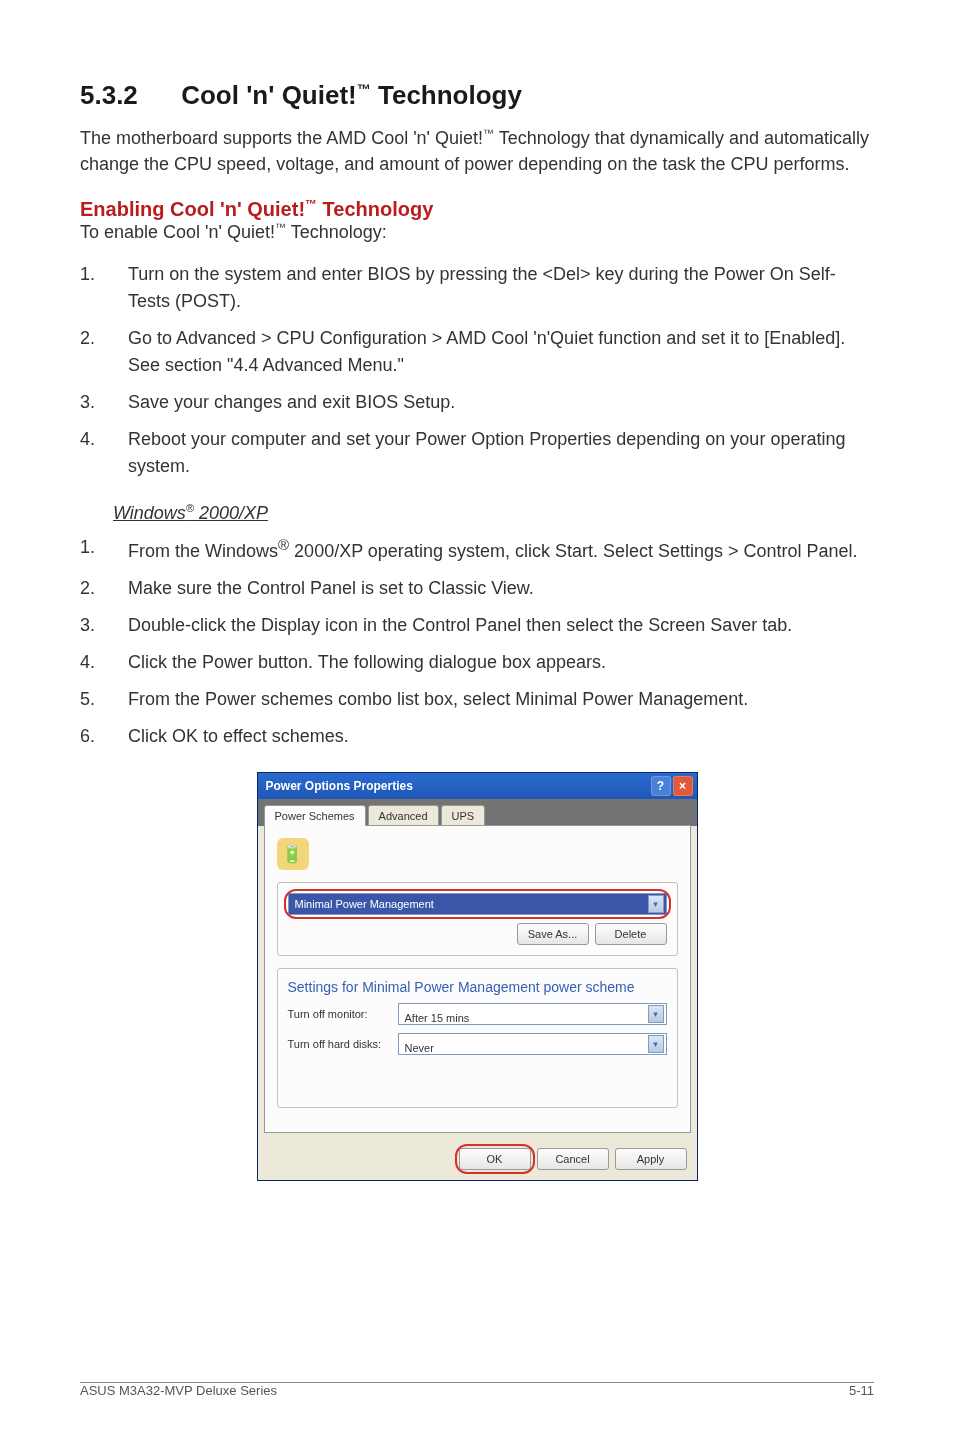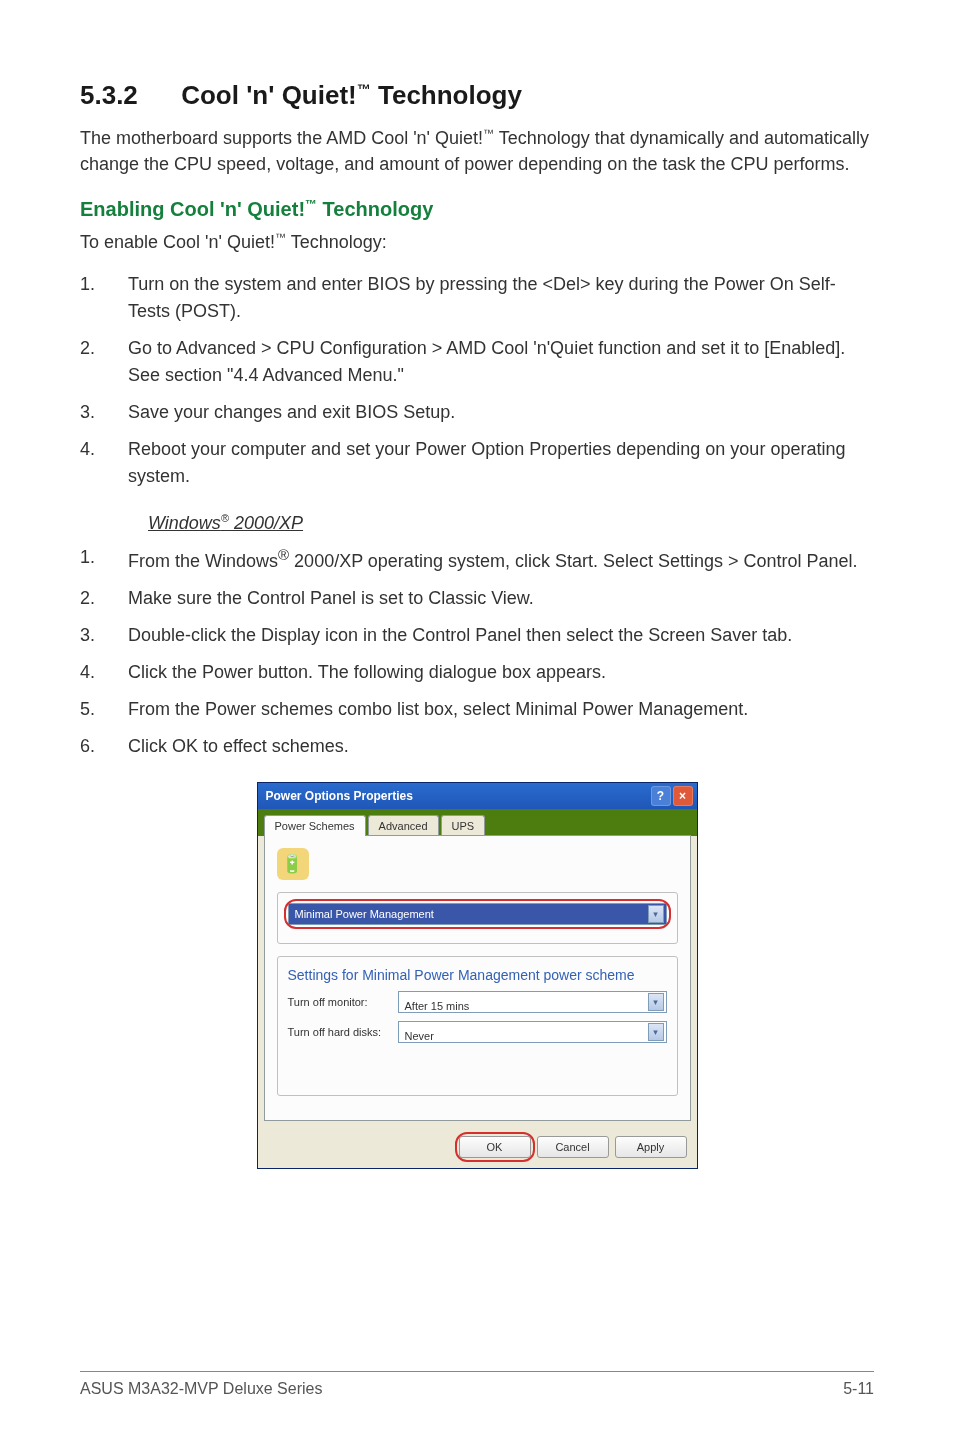--- a/index.html
+++ b/index.html
@@ -33,22 +33,21 @@
       color: #333;
       margin-bottom: 20px;
     }
     .body-text sup {
       font-size: 11px;
       vertical-align: super;
     }
     .sub-heading {
       font-size: 20px;
       font-weight: bold;
-      color: #15803d;
-      margin-bottom: 10px;
+      color: #b91c1c;
     }
     .sub-heading sup {
       font-size: 12px;
       vertical-align: super;
     }
     .intro-line {
       font-size: 18px;
       color: #333;
       margin-bottom: 18px;
     }
@@ -73,21 +72,21 @@
     .num-list .txt {
       flex: 1;
     }
     .num-list .txt strong {
       font-weight: normal;
     }
     .sub-underline {
       font-size: 18px;
       font-style: italic;
       text-decoration: underline;
-      margin-left: 68px;
+      margin-left: 33px;
       margin-bottom: 10px;
       color: #333;
     }
     .sub-underline sup {
       font-size: 11px;
       vertical-align: super;
       font-style: normal;
     }
     
     .dialog-wrap {
@@ -128,21 +127,21 @@
       align-items: center;
       justify-content: center;
       font-size: 12px;
       font-weight: bold;
     }
     .winbtn.help { background: #4a80d8; color: #fff; }
     .winbtn.close { background: #e05a3a; color: #fff; }
     .tabs-row {
       display: flex;
       padding: 6px 6px 0 6px;
-      background: #4d7c0f;
+      background: #737373;
     }
     .tab {
       padding: 4px 10px;
       border: 1px solid #919b9c;
       border-bottom: none;
       background: #ece9d8;
       margin-right: 2px;
       border-radius: 3px 3px 0 0;
       font-size: 11px;
       color: #333;
@@ -290,24 +289,23 @@
       border: 2px solid #d62f2f;
       border-radius: 12px;
       pointer-events: none;
     }
     .footer {
       position: absolute;
       bottom: 40px;
       left: 80px;
       right: 80px;
       border-top: 1px solid #888;
-      padding-top: 8px;
       display: flex;
       justify-content: space-between;
-      font-size: 16px;
+      font-size: 13px;
       color: #555;
     }
   </style>
 </head>
 <body>
 
 <h2 class="section-heading">
   <span>5.3.2</span>
   &nbsp;&nbsp;&nbsp;&nbsp;
   <span>Cool 'n' Quiet!</span><sup>™</sup><span> Technology</span>
@@ -410,20 +408,24 @@
         <div class="info-icon">🔋</div>
       </div>
 
       <div class="groupbox">
         <div class="select-row">
           <div class="select-field">
             <span>Minimal Power Management</span>
             <span class="select-chevron">▾</span>
           </div>
           <div class="red-oval-select"></div>
+        </div>
+        <div class="btn-row-right">
+          <div class="xp-btn">Save As...</div>
+          <div class="xp-btn">Delete</div>
         </div>
       </div>
 
       <div class="groupbox" style="min-height:140px;">
         <div class="groupbox2-title">Settings for Minimal Power Management power scheme</div>
         <div class="form-row">
           <div class="label">Turn off monitor:</div>
           <div class="dropdown">
             <span>After 15 mins</span>
             <span class="select-chevron">▾</span>

